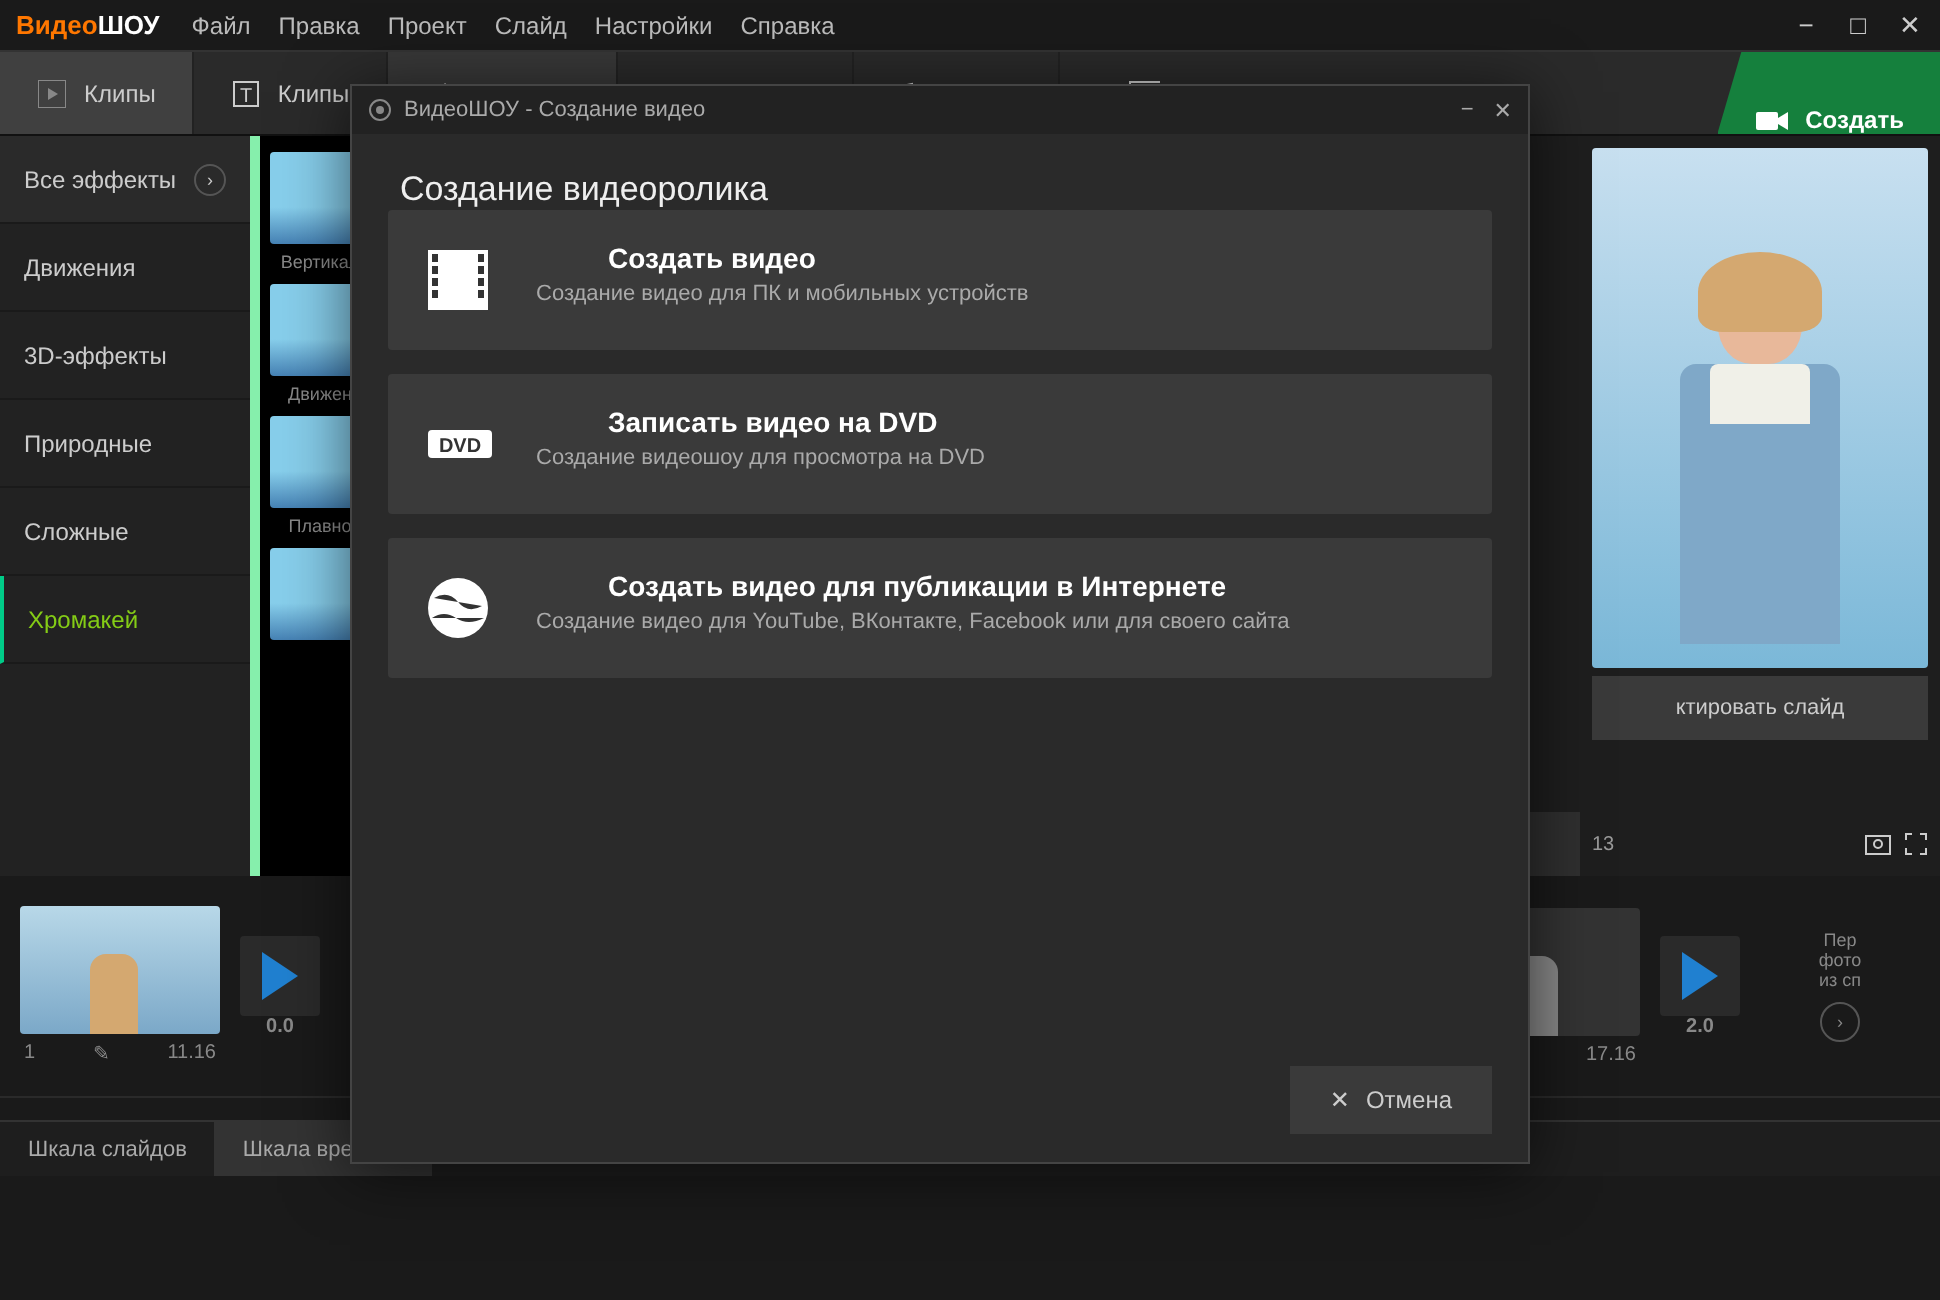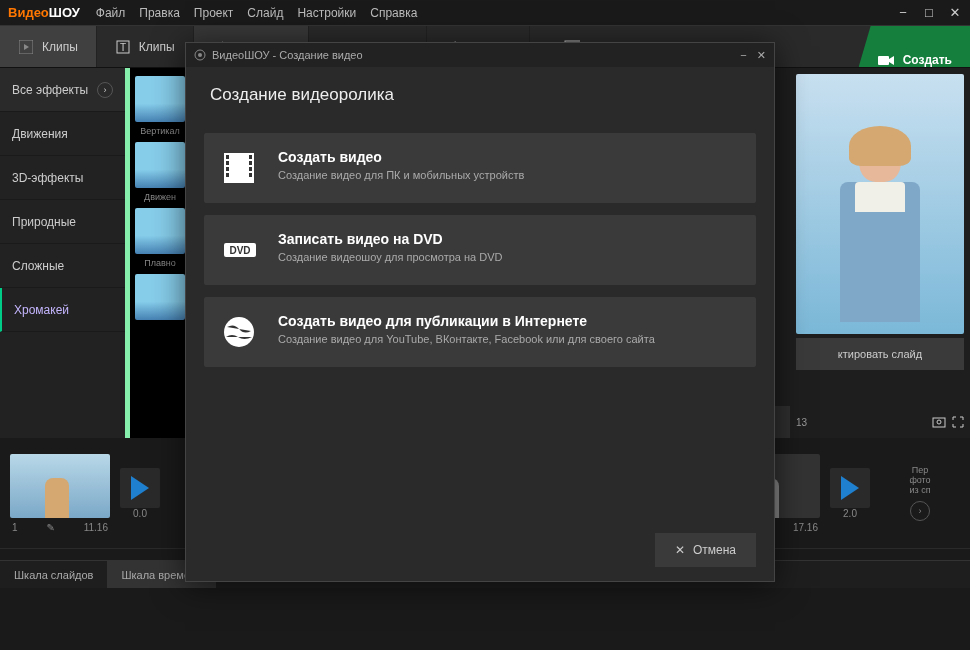--- a/index.html
+++ b/index.html
@@ -22,21 +22,21 @@
 .tool-icon { width: 16px; height: 16px; display: flex; align-items: center; justify-content: center; }
 .aspect-group { margin-left: 20px; display: flex; align-items: center; gap: 8px; padding: 0 14px; }
 .toolbar-right { margin-left: auto; display: flex; align-items: stretch; }
 .save-btn { display: flex; align-items: center; padding: 0 20px; color: #ccc; cursor: pointer; }
 .create-btn { display: flex; align-items: flex-end; gap: 8px; padding: 0 18px; background: #15803d; color: #fff; cursor: pointer; font-weight: bold; clip-path: polygon(12px 0, 100% 0, 100% 100%, 0 100%); }
 
 
 .main { display: flex; height: 370px; }
 .sidebar { width: 130px; background: #222; border-right: 5px solid #86efac; }
 .side-item { height: 44px; display: flex; align-items: center; justify-content: space-between; padding: 0 12px; color: #ccc; cursor: pointer; font-size: 12px; border-bottom: 1px solid #1a1a1a; }
-.side-item.active { border-left: 2px solid #00cc88; color: #c4b5fd; }
+.side-item.active { border-left: 2px solid #00cc88; color: #84cc16; }
 .side-item.top { background: #2a2a2a; }
 .side-arrow { width: 16px; height: 16px; border: 1px solid #555; border-radius: 50%; display: flex; align-items: center; justify-content: center; font-size: 9px; }
 
 .thumb-col { width: 60px; padding: 8px 4px; background: #000000; display: flex; flex-direction: column; gap: 6px; }
 .thumb-item { text-align: center; }
 .thumb-box { width: 50px; height: 46px; background: linear-gradient(#87CEEB 60%, #4682B4); border-radius: 2px; margin: 0 auto 4px; }
 .thumb-label { font-size: 9px; color: #888; white-space: nowrap; overflow: hidden; }
 
 .preview-area { flex: 1; background: #1e1e1e; padding: 8px; position: relative; }
 .apply-bar { position: absolute; bottom: 0; left: 0; right: 0; height: 32px; background: #2f2f2f; display: flex; align-items: center; padding: 0 12px; gap: 8px; }
@@ -53,42 +53,42 @@
 
 
 .timeline { height: 110px; background: #1a1a1a; display: flex; align-items: center; padding: 0 10px; gap: 10px; overflow: hidden; }
 .tl-slide { width: 100px; text-align: center; }
 .tl-thumb { width: 100px; height: 64px; background: linear-gradient(#B8D8E8, #7BA8C8); border-radius: 2px; position: relative; }
 .tl-person { position: absolute; bottom: 0; left: 35px; width: 24px; height: 40px; background: #D4A870; border-radius: 8px 8px 0 0; }
 .tl-trans { width: 40px; text-align: center; }
 .tl-trans-box { width: 40px; height: 40px; background: #2a2a2a; border-radius: 2px; display: flex; align-items: center; justify-content: center; }
 .tl-trans-tri { width: 0; height: 0; border-left: 18px solid #2080D0; border-top: 12px solid transparent; border-bottom: 12px solid transparent; }
 .tl-meta { display: flex; justify-content: space-between; font-size: 10px; color: #888; margin-top: 4px; padding: 0 2px; }
-.tl-time { font-size: 10px; color: #888; margin-top: 0; }
+.tl-time { font-size: 10px; color: #888; margin-top: 0; font-weight: bold; }
 .hint-area { flex: 1; text-align: center; }
 .add-more { width: 80px; font-size: 9px; color: #888; text-align: center; }
 .add-arrow { width: 20px; height: 20px; border: 1px solid #555; border-radius: 50%; margin: 6px auto 0; display: flex; align-items: center; justify-content: center; }
 
 
 .bottombar { height: 28px; background: #1e1e1e; display: flex; align-items: center; border-top: 1px solid #333; font-size: 11px; }
 .bottom-tab { padding: 0 14px; height: 100%; display: flex; align-items: center; color: #aaa; cursor: pointer; }
 .bottom-tab.active { background: #333; }
 .path { padding: 0 14px; color: #888; }
 .scroll-track { height: 12px; background: #1a1a1a; position: relative; border-top: 1px solid #2a2a2a; }
 
 
-.modal-overlay { position: absolute; top: 42px; left: 185px; width: 590px; height: 540px; background: #2a2a2a; border: 1px solid #444; box-shadow: 0 4px 30px rgba(0,0,0,0.6); display: flex; flex-direction: column; }
+.modal-overlay { position: absolute; top: 42px; left: 175px; width: 590px; height: 540px; background: #2a2a2a; border: 1px solid #444; box-shadow: 0 4px 30px rgba(0,0,0,0.6); display: flex; flex-direction: column; }
 .modal-title { height: 24px; background: #222; display: flex; align-items: center; padding: 0 8px; gap: 6px; font-size: 11px; color: #aaa; }
 .modal-title-right { margin-left: auto; display: flex; gap: 10px; }
-.modal-header { padding: 18px 24px 28px; font-size: 17px; color: #eee; }
+.modal-header { padding: 18px 24px 0; font-size: 17px; color: #eee; }
 .modal-body { padding: 0 18px; flex: 1; overflow: hidden; }
 .option-card { background: #3a3a3a; border-radius: 2px; padding: 16px 18px; display: flex; gap: 18px; margin-bottom: 12px; cursor: pointer; }
 .option-icon { width: 38px; height: 38px; display: flex; align-items: center; justify-content: flex-start; flex-shrink: 0; }
 .option-text { flex: 1; }
-.option-title { font-size: 14px; color: #fff; margin-bottom: 4px; font-weight: bold; }
+.option-title { font-size: 14px; color: #fff; margin-bottom: 4px; font-weight: bold; margin-left: 36px; }
 .option-desc { font-size: 11px; color: #aaa; }
 .modal-footer { padding: 14px 18px; display: flex; justify-content: flex-end; }
 .cancel-btn { background: #3a3a3a; padding: 10px 20px; display: flex; align-items: center; gap: 8px; cursor: pointer; font-size: 12px; }
 
 svg { display: block; }
 </style>
 </head>
 <body>
 
 <div class="titlebar">

